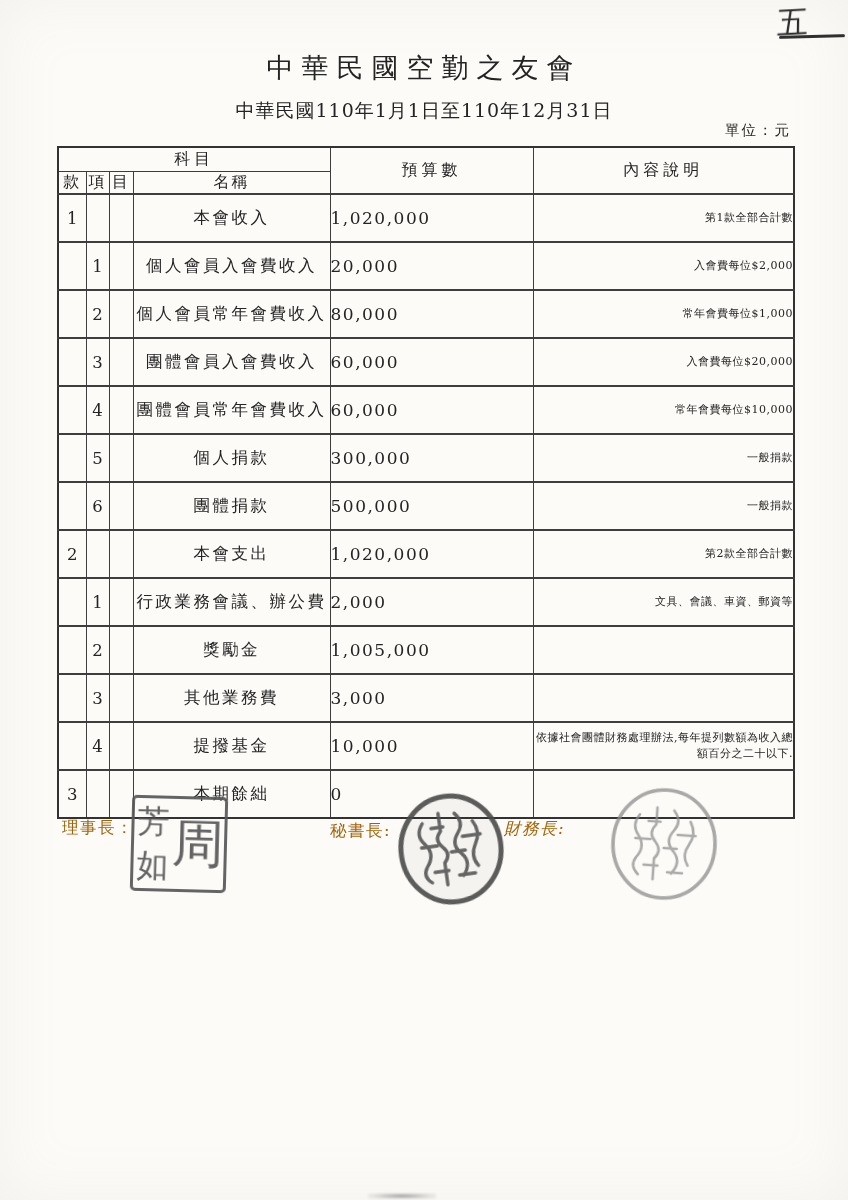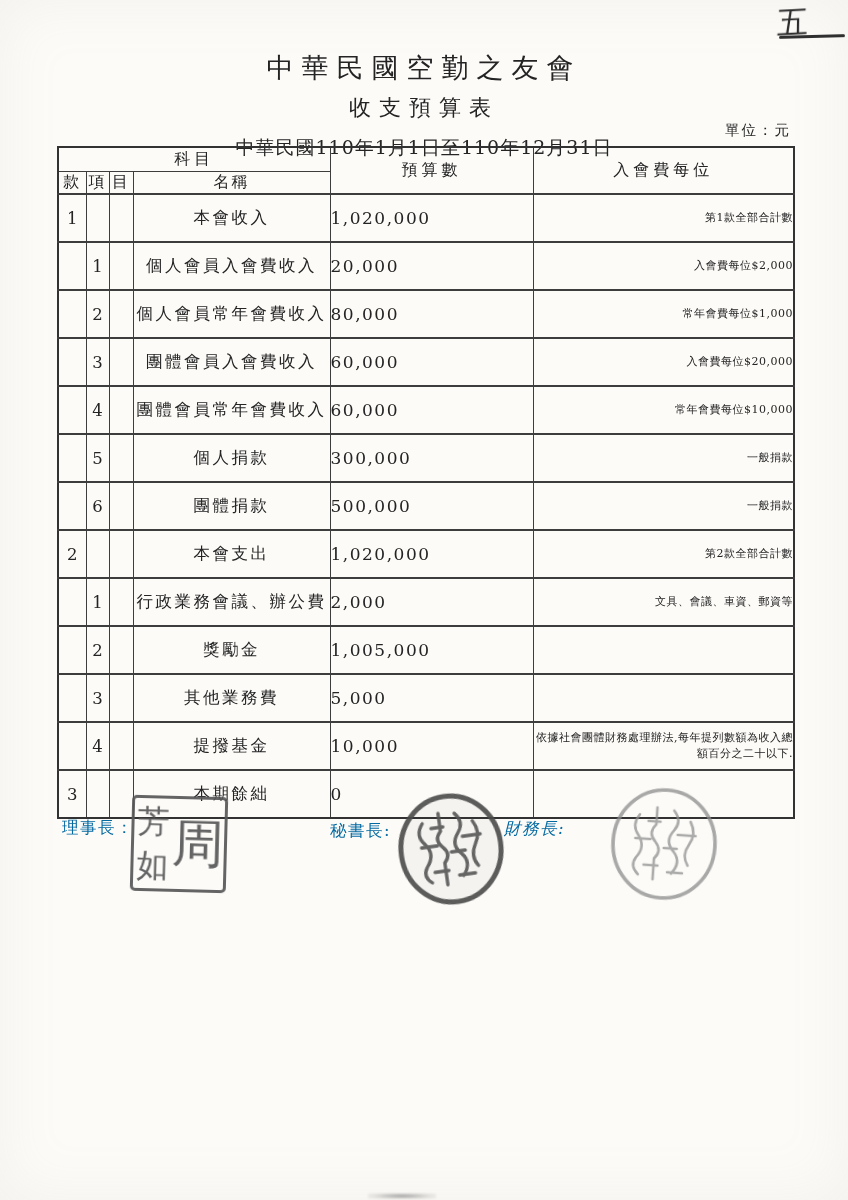--- a/index.html
+++ b/index.html
@@ -77,21 +77,21 @@
   .cell-budget{
     padding-right:13px;
     font-size:17px;letter-spacing:1.5px;
   }
   .cell-desc{
     text-align:right;padding:2px 6px;
     font-size:11px;letter-spacing:.5px;line-height:1.45;
   }
   
   .sig-label{
-    position:absolute;font-size:16.5px;letter-spacing:1.5px;color:#0369a1;
+    position:absolute;font-size:16.5px;letter-spacing:1.5px;color:#a16207;
   }
   .sig-chairman-label{top:817px;left:62px;}
   .sig-secretary-label{top:820px;left:330px;}
   .sig-treasurer-label{top:818px;left:504px;font-style:italic;}
   .seal{position:absolute;filter:blur(.4px);}
   .seal-square{
     top:796px;left:131px;
     width:96px;height:96px;
     border:3.5px solid #585858;border-radius:5px;
     transform:rotate(1.5deg);
@@ -121,39 +121,38 @@
 </head>
 <body>
 
 <div class="page">
 
   <div class="handwritten">五</div>
   <div class="handwritten-underline"></div>
 
   <div class="heading">
     <h1 class="title">中華民國空勤之友會</h1>
-    <h2 class="subtitle">收支預算表</h2>
     <div class="period">中華民國110年1月1日至110年12月31日</div>
   </div>
   <div class="unit-label">單位：元</div>
 
   <table class="budget-table">
     <colgroup>
       <col style="width:28px">
         <col style="width:23px">
         <col style="width:24px">
       <col style="width:197px">
         <col style="width:203px">
         <col style="width:261px">
     </colgroup>
     <thead>
       <tr class="h1">
         <th colspan="4">科目</th>
         <th rowspan="2">預算數</th>
-        <th rowspan="2">入會費每位</th>
+        <th rowspan="2">內容說明</th>
       </tr>
       <tr class="h2">
         <th>款</th>
         <th>項</th>
         <th>目</th>
         <th>名稱</th>
       </tr>
     </thead>
     <tbody>
         <tr>
@@ -234,21 +233,21 @@
           <td class="cell-mu"></td>
           <td class="cell-name">獎勵金</td>
           <td class="cell-budget">1,005,000</td>
           <td class="cell-desc"></td>
         </tr>
         <tr>
           <td class="cell-kuan"></td>
           <td class="cell-xiang">3</td>
           <td class="cell-mu"></td>
           <td class="cell-name">其他業務費</td>
-          <td class="cell-budget">5,000</td>
+          <td class="cell-budget">3,000</td>
           <td class="cell-desc"></td>
         </tr>
         <tr>
           <td class="cell-kuan"></td>
           <td class="cell-xiang">4</td>
           <td class="cell-mu"></td>
           <td class="cell-name">提撥基金</td>
           <td class="cell-budget">10,000</td>
           <td class="cell-desc">依據社會團體財務處理辦法,每年提列數額為收入總額百分之二十以下.</td>
         </tr>

